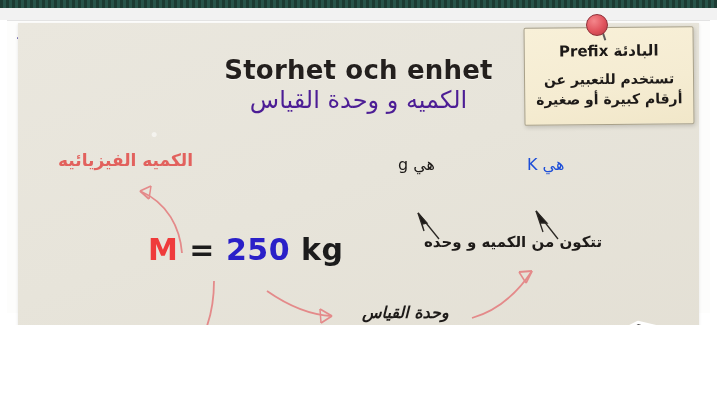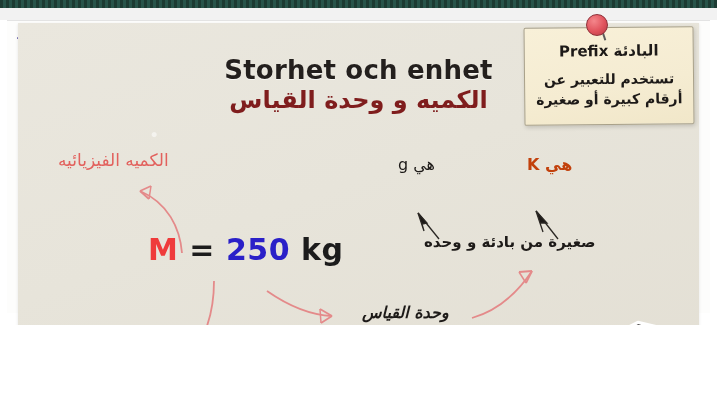--- a/index.html
+++ b/index.html
@@ -46,42 +46,42 @@
   
   .t{position:absolute;white-space:nowrap;}
 
   #title-sv{
     left:0;right:0;top:55px;text-align:center;
     font-size:26px;font-weight:700;color:#231f1d;letter-spacing:.2px;
     text-shadow:0 1px 0 rgba(255,255,255,.6);
   }
   #title-ar{
     left:0;right:0;top:86px;text-align:center;
-    font-size:24px;font-weight:700;color:#7f1d1d;direction:rtl;
+    font-size:24px;font-weight:400;color:#4c1d95;direction:rtl;
   }
 
   #lbl-quantity{
-    left:58px;top:150px;font-size:17px;font-weight:400;color:#e2615d;direction:rtl;
+    left:58px;top:150px;font-size:17px;font-weight:700;color:#e2615d;direction:rtl;
   }
 
   #equation{left:148px;top:232px;font-size:30px;font-weight:700;letter-spacing:.5px;}
   #equation .m{color:#ef3b3b;}
   #equation .eq{color:#1c1c1c;}
   #equation .num{color:#2a20c8;margin-top:12px;}
   #equation .unit{color:#1c1c1c;margin-top:42px;}
 
   #lbl-amount{
     left:145px;top:348px;width:110px;text-align:center;
     font-size:15px;font-weight:700;color:#2b1f8c;direction:rtl;line-height:1.35;
   }
 
   #lbl-unit{left:362px;top:303px;font-size:16px;font-weight:700;color:#1d1a18;direction:rtl;font-style:italic;}
   #lbl-composed{left:424px;top:233px;font-size:15px;font-weight:700;color:#1d1a18;direction:rtl;}
   #lbl-hi-g{left:398px;top:155px;font-size:16px;font-weight:400;color:#1d1a18;direction:rtl;}
-  #lbl-hi-k{left:527px;top:155px;font-size:16px;font-weight:700;color:#c2410c;direction:rtl;}
+  #lbl-hi-k{left:527px;top:155px;font-size:16px;font-weight:400;color:#1d4ed8;direction:rtl;}
 
   
   .note{
     position:absolute;left:524px;top:27px;width:168px;height:96px;
     background:linear-gradient(170deg,#f8f0d8 0%,#f5ecd2 60%,#f1e7c9 100%);
     border:1.5px solid #a9a189;border-radius:2px;
     box-shadow:1px 2px 4px rgba(0,0,0,.16);
     transform:rotate(-0.6deg);
   }
   .note .line{
@@ -172,21 +172,21 @@
     <span class="num">250</span>
     <span class="unit">kg</span>
   </div>
 
   <div id="lbl-amount">
     <div>عدد</div>
     <div>او المقدار</div>
   </div>
 
   <div class="t" id="lbl-unit">وحدة القياس</div>
-  <div class="t" id="lbl-composed">صغيرة من بادئة و وحده</div>
+  <div class="t" id="lbl-composed">تتكون من الكميه و وحده</div>
   <div class="t" id="lbl-hi-g">هي g</div>
   <div class="t" id="lbl-hi-k">هي K</div>
 
   <div class="note">
     <div class="line l1">البادئة Prefix</div>
     <div class="line l2">تستخدم للتعبير عن أرقام كبيرة أو صغيرة</div>
   </div>
   <div class="pin">
     <div class="needle"></div>
     <div class="head"></div>

